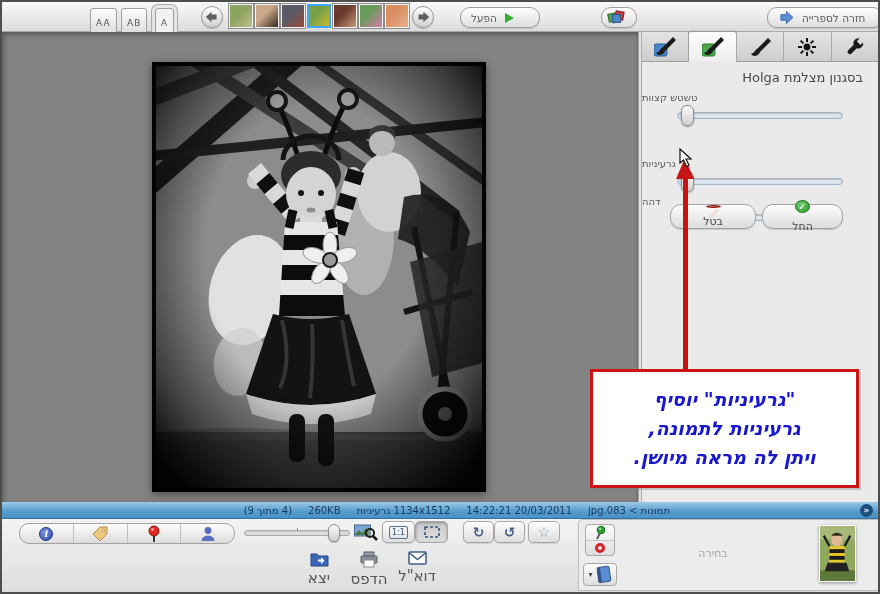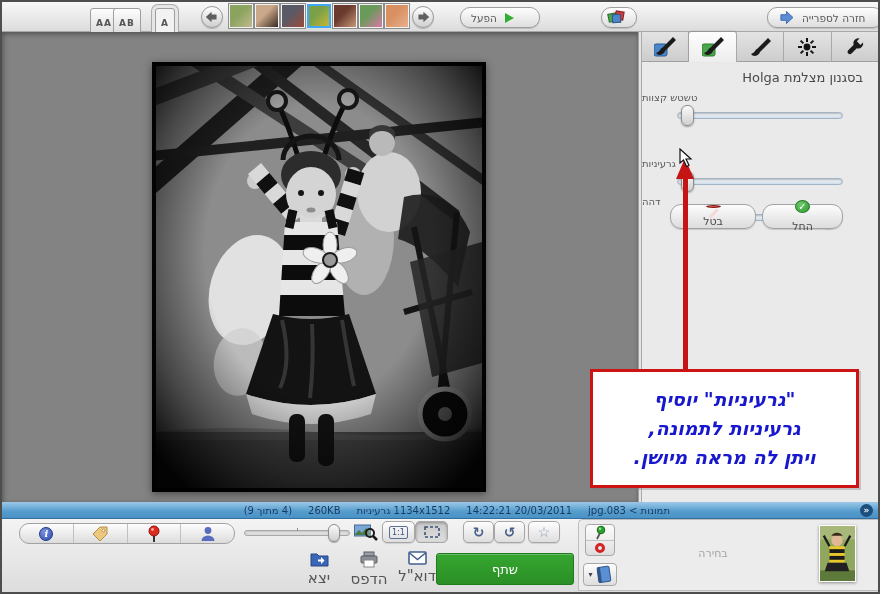--- a/index.html
+++ b/index.html
@@ -5,21 +5,21 @@
   html,body{margin:0;padding:0;background:#9c9c9c;}
   *{box-sizing:border-box;}
   #app{
     position:relative;width:880px;height:594px;overflow:hidden;
     border:2px solid #4e4e4e;background:#e4e4e4;
     font-family:"DejaVu Sans","Liberation Sans",sans-serif;color:#444;
   }
   
   .topbar{position:absolute;left:0;top:0;width:876px;height:30px;
     background:linear-gradient(#f8f8f8,#dcdcdc);border-bottom:1px solid #a8a8a8;}
-  .cmpbtn{position:absolute;top:6px;height:29px;padding:0 5px;font-size:9px;font-weight:bold;color:#555;
+  .cmpbtn{position:absolute;top:6px;height:29px;padding:0 5px;font-size:9px;font-weight:normal;color:#555;
     background:linear-gradient(#fdfdfd,#dadada);border:1px solid #9e9e9e;border-radius:3px;
     display:flex;align-items:center;justify-content:center;letter-spacing:1px;}
   .cmpbtn.sel{background:#f2f2f2;box-shadow:0 0 0 3px #e6e6e6,0 0 0 4px #ababab;margin-top:0;}
   .navcircle{position:absolute;top:4px;width:22px;height:22px;border-radius:50%;
     background:linear-gradient(#fefefe,#cfcfcf);border:1px solid #9a9a9a;
     display:flex;align-items:center;justify-content:center;box-shadow:0 1px 1px rgba(0,0,0,.2);}
   .filmstrip{position:absolute;left:227px;top:2px;display:flex;gap:2px;}
   .fthumb{width:24px;height:24px;border:1px solid #f2f2f2;outline:1px solid #8d8d8d;background:#888;}
   .fthumb.sel{border:2px solid #3fa9f5;outline:none;}
   .pillbtn{position:absolute;top:5px;height:21px;border-radius:10px;padding:0 10px;
@@ -103,21 +103,21 @@
   .sel-label{position:absolute;left:64px;top:27px;width:140px;text-align:center;font-size:11px;color:#a5a5a5;}
   .selthumb{position:absolute;left:240px;top:5px;width:37px;height:57px;border:1px solid #fff;box-shadow:0 1px 3px rgba(0,0,0,.4);}
 </style>
 </head>
 <body>
 
 <div id="app">
 
   <div class="topbar">
     <div class="cmpbtn" style="left:88px">AA</div>
-    <div class="cmpbtn" style="left:111px">AB</div>
+    <div class="cmpbtn" style="left:119px">AB</div>
     <div class="cmpbtn sel" style="left:153px">A</div>
 
     <div class="navcircle" style="left:199px">
       <svg width="14" height="12" viewBox="0 0 17 14">
           <path d="M14 4 H8 V0.5 L1 7 l7 6.5 V10 h6 z" fill="#5f5f5f"></path>
         </svg>
     </div>
 
     <div class="filmstrip">
       <div class="fthumb" style="background: linear-gradient(135deg, rgb(138, 163, 94) 40%, rgb(194, 185, 142));"></div>
@@ -415,23 +415,20 @@
     <span>הדפס</span>
   </div>
   <div class="vbtn" style="left:393px;width:44px">
     <svg width="19" height="14" viewBox="0 0 19 14">
       <rect x="1" y="1" width="17" height="12" rx="1" fill="#fff" stroke="#46608e" stroke-width="1.6"></rect>
       <path d="M1.5 2 L9.5 8.5 L17.5 2" fill="none" stroke="#46608e" stroke-width="1.6"></path>
     </svg>
     <span>דוא"ל</span>
   </div>
 
-  <div class="share">
-      <span>שתף</span>
-    </div>
 
   <div class="tray">
     <div class="traystack">
       <div class="traycell">
         <svg width="14" height="15" viewBox="0 0 14 15">
           <line x1="7" y1="8" x2="4" y2="14" stroke="#555" stroke-width="1.8"></line>
           <circle cx="8" cy="5" r="3.8" fill="#2da12d" stroke="#1a6a1a"></circle>
             <circle cx="7" cy="3.8" r="1.2" fill="#a8e0a8"></circle>
         </svg>
       </div>

